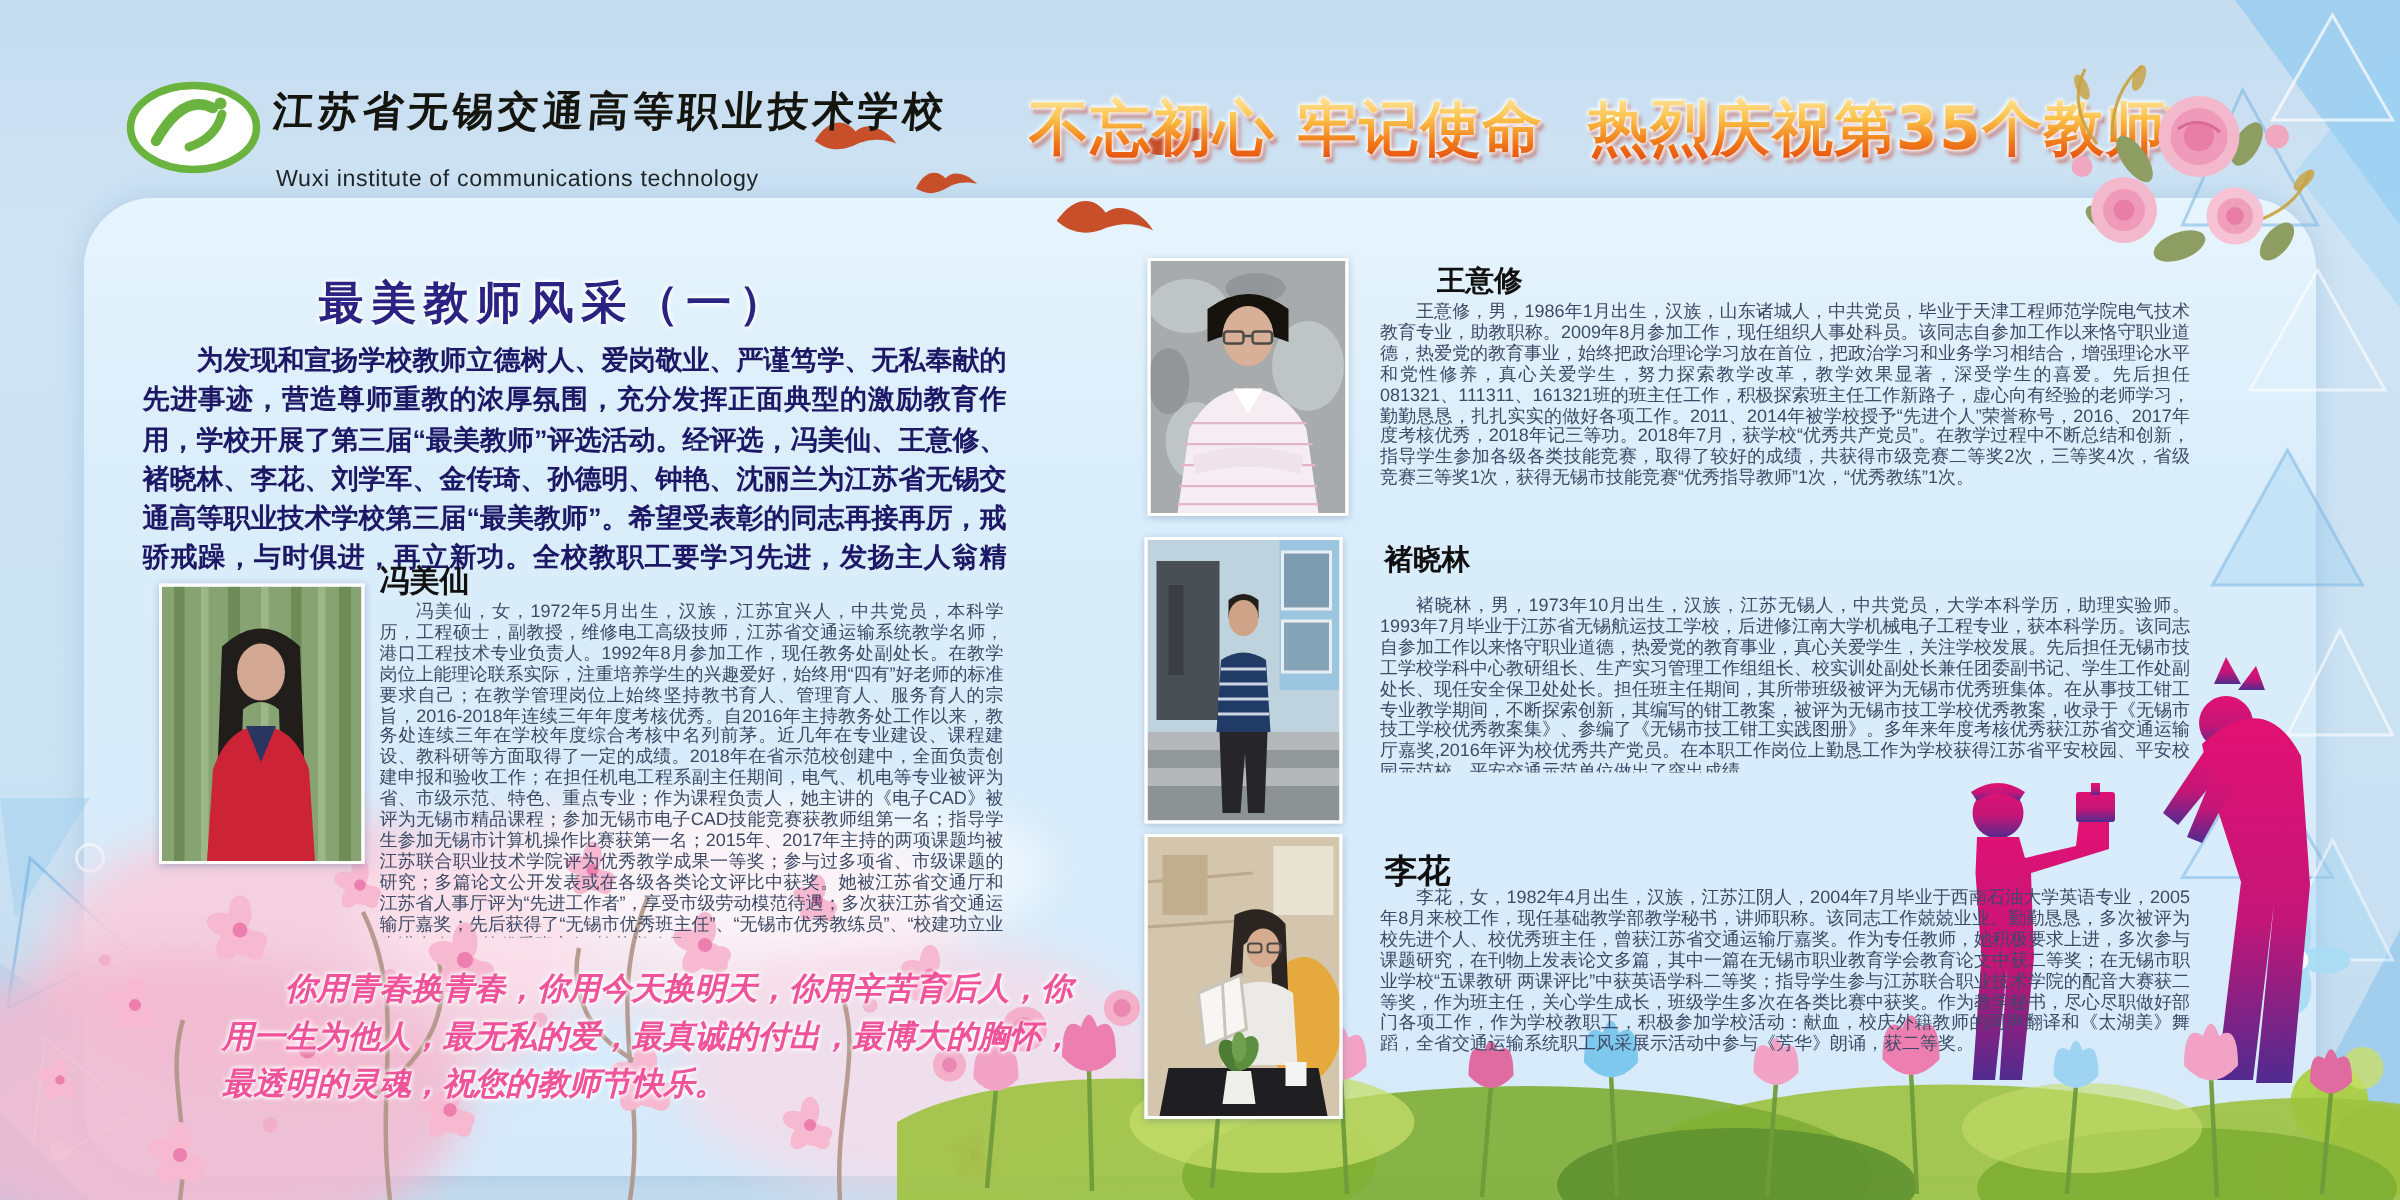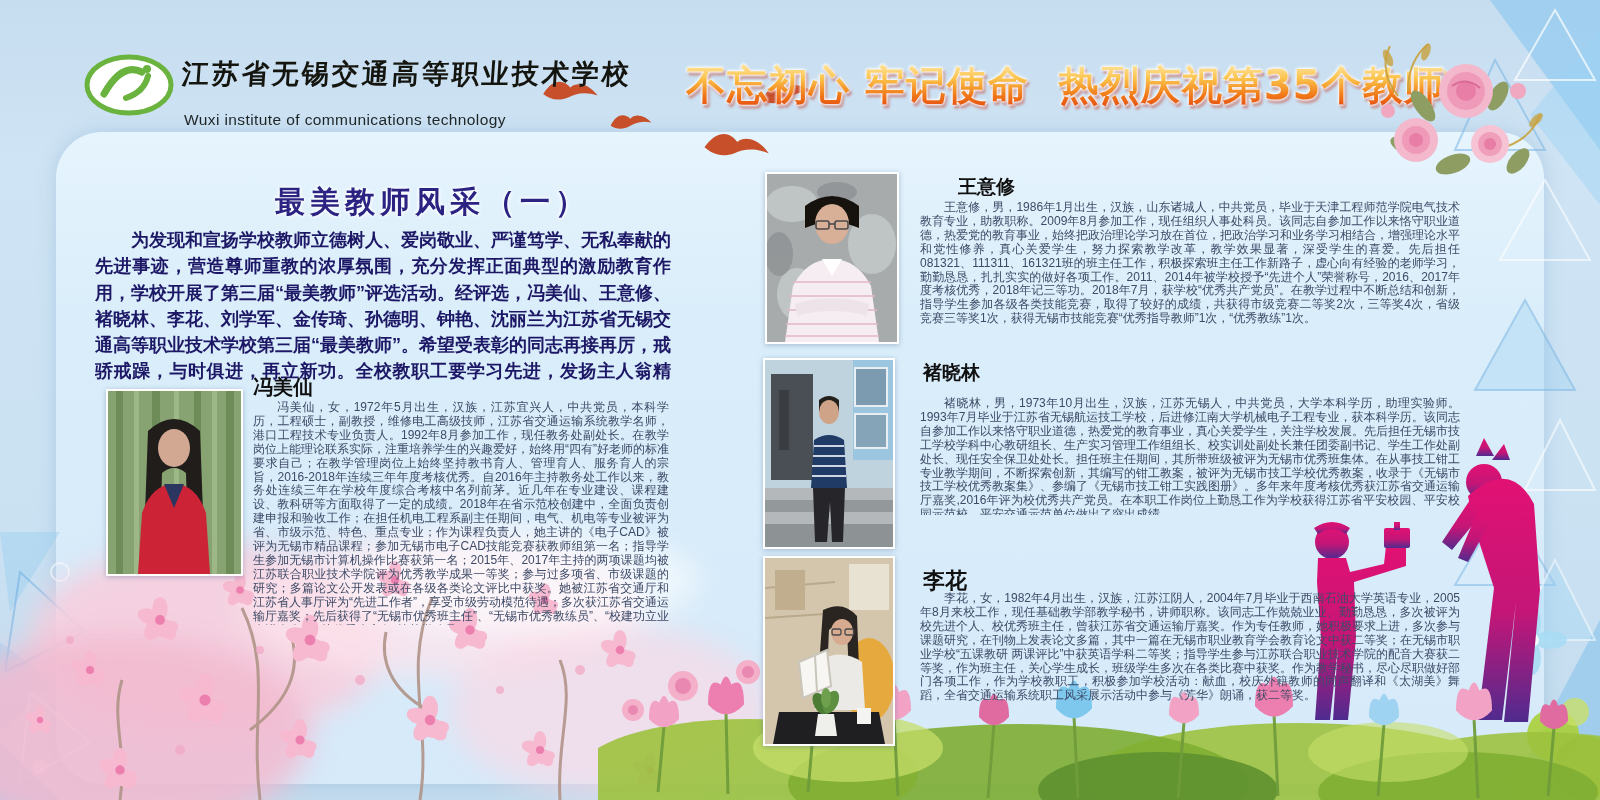--- a/index.html
+++ b/index.html
@@ -21,21 +21,21 @@
   .school-en{left:184px;top:91px;width:440px;font-size:15.5px;color:#1d2526;letter-spacing:.4px;z-index:4;margin-top:20px;}
   .banner{left:686px;top:58px;width:760px;font-size:40px;font-weight:bold;letter-spacing:1px;white-space:pre;
     font-family:"DejaVu Sans","Liberation Sans",sans-serif;
     background:linear-gradient(180deg,#fff3c2 0%,#fbc24a 38%,#f07818 68%,#df3a10 100%);
     -webkit-background-clip:text;background-clip:text;color:transparent;
     filter:drop-shadow(0 0 1.5px #ffffff) drop-shadow(0 0 1px #ffffff) drop-shadow(2px 3px 0 rgba(190,50,30,.4));
     z-index:4;}
   .birds{left:502px;top:66px;width:310px;height:92px;z-index:3;}
 
   
-  .section-title{left:150px;top:182px;width:440px;text-align:right;font-size:30px;font-weight:bold;
+  .section-title{left:150px;top:182px;width:440px;text-align:center;font-size:30px;font-weight:bold;
     color:#2b2382;letter-spacing:5px;z-index:5;
     filter:drop-shadow(0 0 1.5px #fff) drop-shadow(0 0 1.5px #fff);}
   .intro{left:95px;top:227px;width:576px;height:160px;font-size:18px;font-weight:bold;color:#1d1866;
     line-height:1.46;text-align:justify;text-indent:2em;z-index:5;overflow:hidden;}
   .photo{border:2px solid #fff;box-shadow:0 1px 5px rgba(60,90,130,.35);overflow:hidden;z-index:5;background:#eee;}
   .t-name{font-size:20px;font-weight:bold;color:#101010;z-index:6;}
   .t-bio{font-size:12px;line-height:13.9px;color:#3d4a66;text-align:justify;text-indent:2em;z-index:6;overflow:hidden;}
   .feng-photo{left:106px;top:389px;width:133px;height:183px;}
   .feng-name{left:253px;top:374px;font-family:Liberation Mono, monospace;}
   .feng-bio{left:253px;top:401px;width:416px;height:224px;}
@@ -329,20 +329,21 @@
     <g fill="#f2a9c6" opacity=".75">
       <circle cx="360" cy="160" r="5"></circle>
         <circle cx="500" cy="170" r="4"></circle>
         <circle cx="260" cy="130" r="4"></circle>
       <circle cx="580" cy="150" r="5"></circle>
         <circle cx="180" cy="230" r="5"></circle>
         <circle cx="70" cy="120" r="4"></circle>
     </g>
   </svg>
 
+  <div class="abs quote">你用青春换青春，你用今天换明天，你用辛苦育后人，你用一生为他人，最无私的爱，最真诚的付出，最博大的胸怀，最透明的灵魂，祝您的教师节快乐。</div>
 
   <svg class="abs deco silhouette" viewBox="0 0 312 336">
     <defs>
       <linearGradient id="mag" x1="0" y1="0" x2="0" y2="1">
         <stop offset="0" stop-color="#e11173"></stop>
           <stop offset=".55" stop-color="#c41677"></stop>
           <stop offset="1" stop-color="#4f2b8f"></stop>
       </linearGradient>
     </defs>
     <g fill="url(#mag)">

